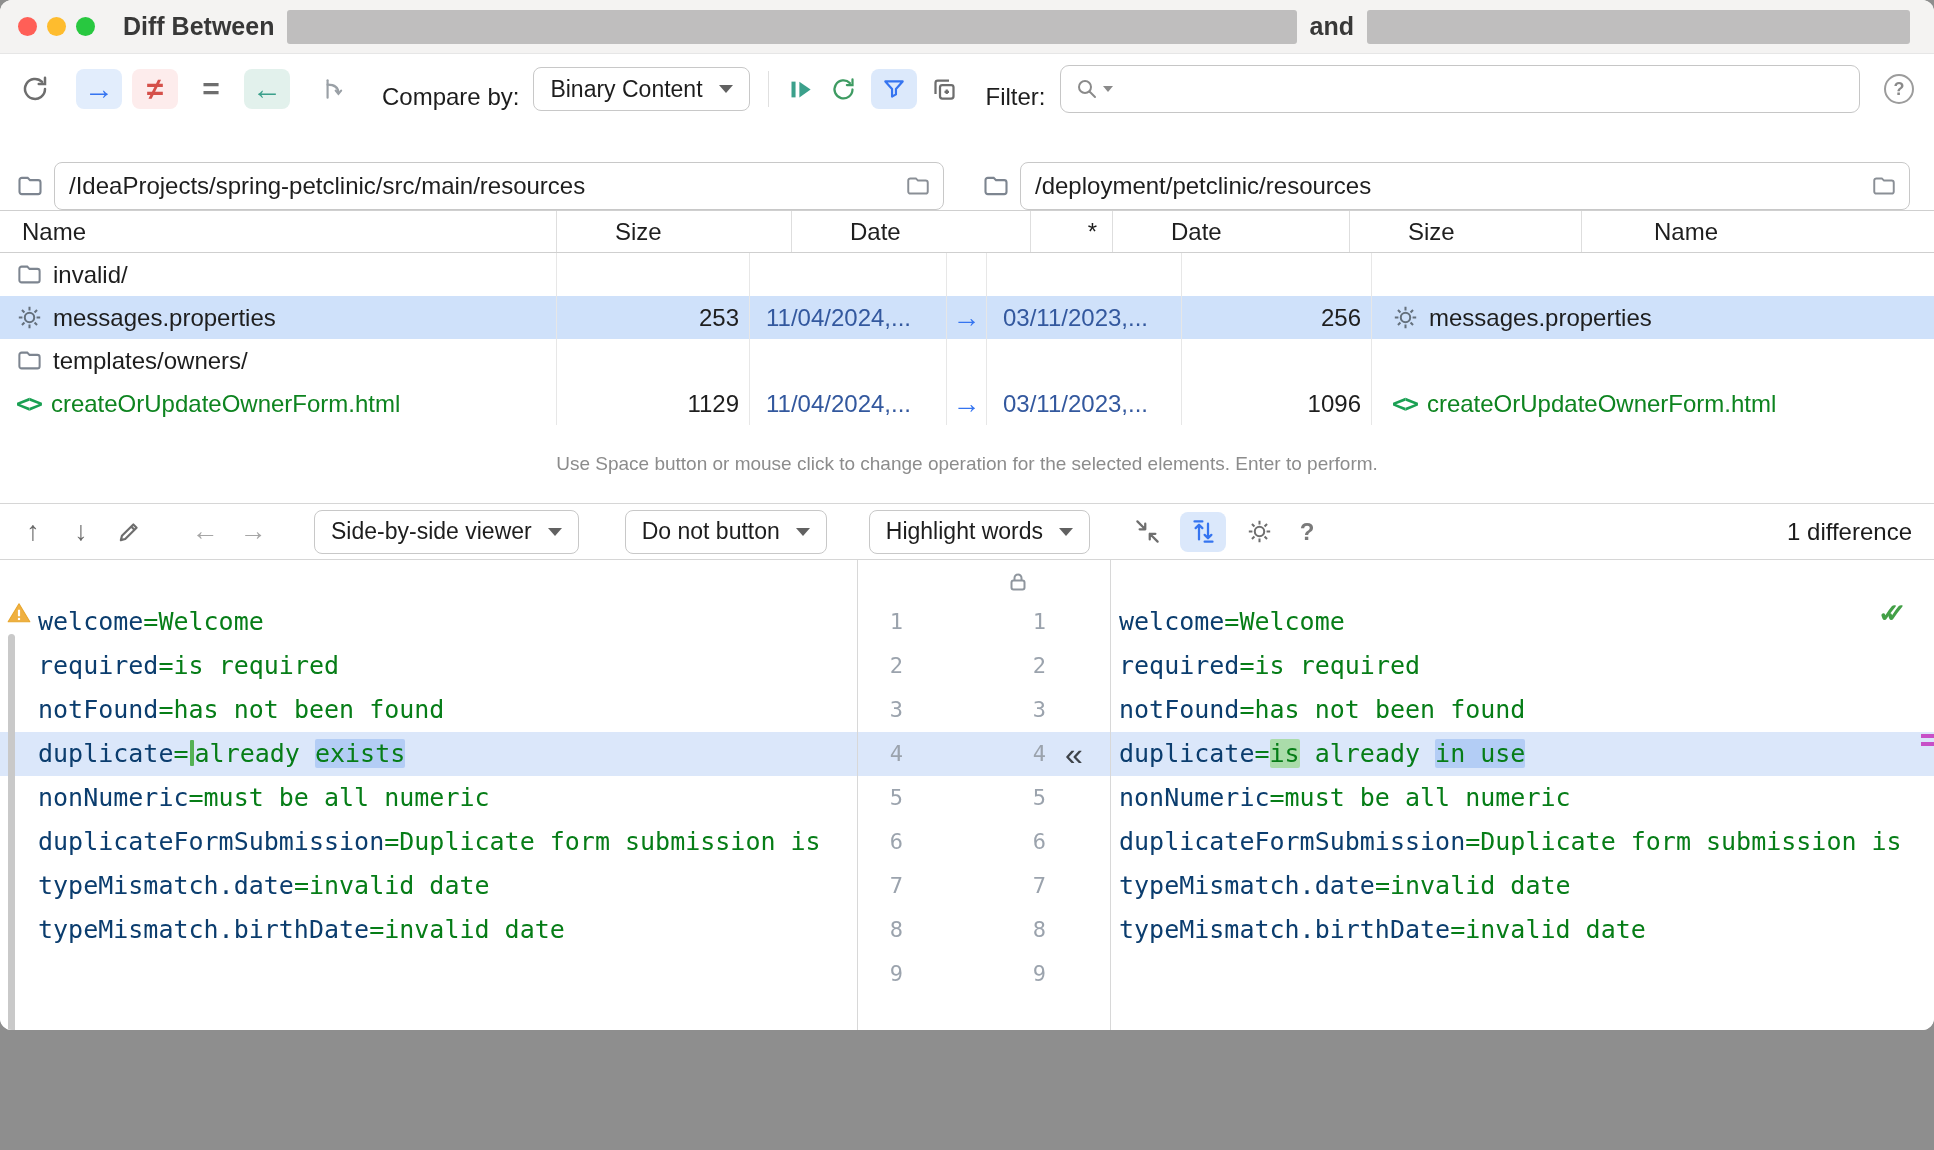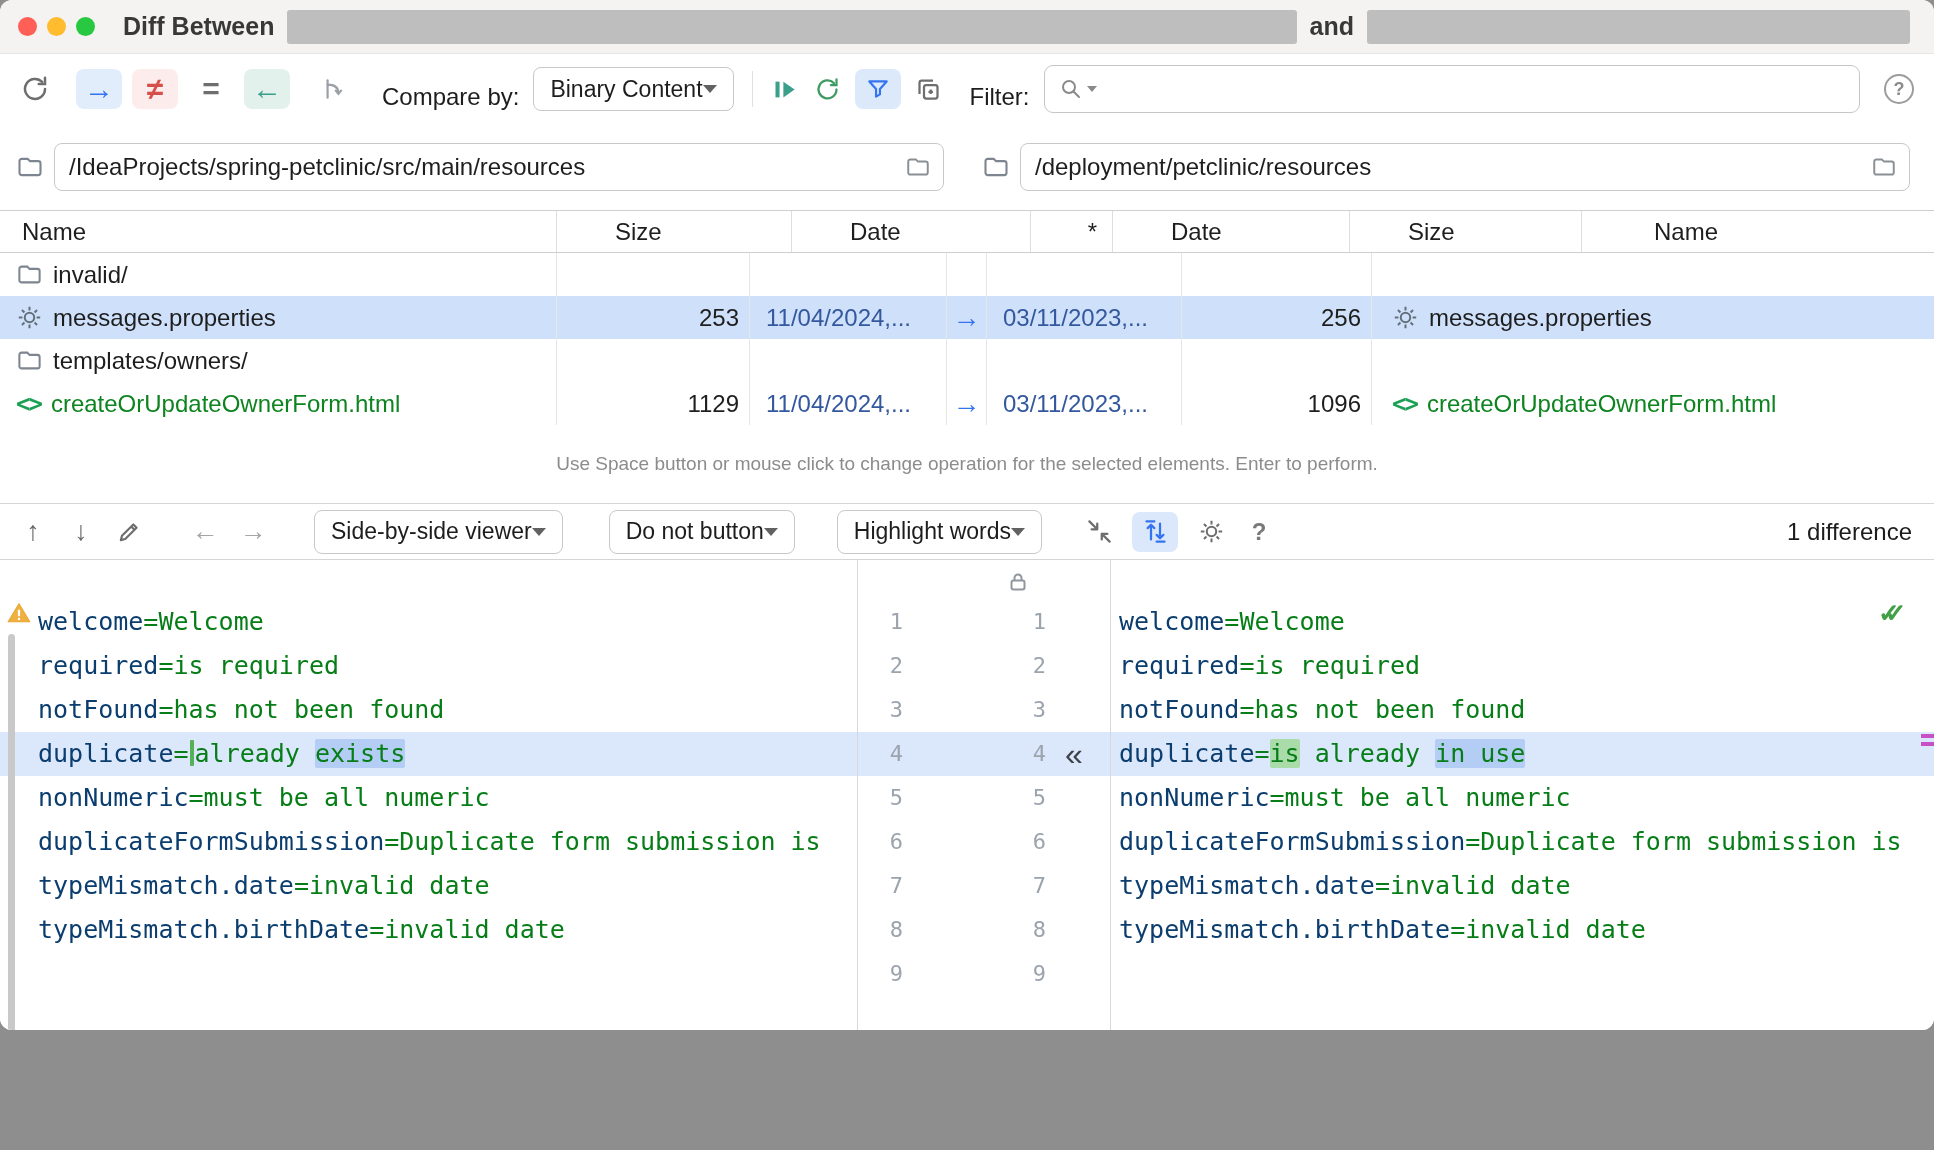--- a/index.html
+++ b/index.html
@@ -24,32 +24,32 @@
   .icon-btn.bgblue{background:#e2edfc;}
   .icon-btn.bgred{background:#fdecec;}
   .icon-btn.bgteal{background:#e2f1ec;}
   .icon-btn.bgsel{background:#dce9fb;}
   .ar{font-size:30px;font-weight:bold;line-height:1;}
   .ar.blue{color:var(--accent-blue);}
   .ar.red{color:var(--neq-red);}
   .ar.teal{color:var(--arrow-teal);}
   .ar.gray{color:#6e6e6e;}
   .tb-label{font-size:24px;color:#1d1d1d;white-space:nowrap;margin-top:16px;}
-  .dropdown{height:44px;border:1px solid #c8c8c8;border-radius:8px;display:inline-flex;align-items:center;padding:0 16px;font-size:23px;color:#1d1d1d;background:#fff;white-space:nowrap;flex:none;}
+  .dropdown{height:44px;border:1px solid #c8c8c8;border-radius:8px;display:inline-flex;align-items:center;padding:0 16px;font-size:23px;color:#1d1d1d;gap:16px;background:#fff;white-space:nowrap;flex:none;}
   .chev{width:0;height:0;border-left:7px solid transparent;border-right:7px solid transparent;border-top:8px solid #616161;}
   .vdiv{width:1px;height:36px;background:#e0e0e0;flex:none;}
   .search{flex:1;height:48px;border:1px solid #c6c6c6;border-radius:9px;display:flex;align-items:center;padding:0 14px;gap:4px;min-width:0;background:#fff;}
   .search input{border:none;outline:none;flex:1;font-size:24px;font-family:inherit;color:#222;min-width:0;background:transparent;}
   .minichev{width:0;height:0;border-left:5px solid transparent;border-right:5px solid transparent;border-top:6px solid #8a8a8a;margin-right:8px;}
   .help-ring{width:30px;height:30px;border-radius:50%;border:2px solid #9c9c9c;color:#8a8a8a;font-size:18px;font-weight:bold;display:flex;align-items:center;justify-content:center;margin-left:24px;flex:none;}
   .gap6{width:6px}.gap10{width:10px}.gap14{width:14px}.gap16{width:16px}.gap18{width:18px}.gap26{width:26px}.gap28{width:28px}.gap30{width:30px}.gap36{width:36px}
   .gapf{flex:none}
 
   
-  .paths{height:86px;display:flex;align-items:center;background:#fff;}
+  .paths{height:86px;display:flex;align-items:flex-end;background:#fff;}
   .pgroup{flex:1;display:flex;align-items:center;gap:10px;min-width:0;}
   .pgroup.left{padding:0 24px 0 16px;}
   .pgroup.right{padding:0 24px 0 14px;}
   .pinput{position:relative;flex:1;height:48px;border:1px solid #c8c8c8;border-radius:8px;display:flex;align-items:center;min-width:0;background:#fff;}
   .pinput input{flex:1;border:0;outline:0;background:transparent;font-size:24px;color:#1e1e1e;padding:0 54px 0 14px;font-family:inherit;min-width:0;}
   .browse{position:absolute;right:12px;top:50%;transform:translateY(-50%);display:flex;}
 
   
   .thead{display:grid;grid-template-columns:557px 193px 197px 40px 195px 190px minmax(0,1fr);height:43px;border-top:1px solid #cfcfcf;border-bottom:1px solid #cfcfcf;font-size:24px;color:#1e1e1e;background:#fff;gap:42px;}
   .th{padding-left:16px;display:flex;align-items:center;border-right:1px solid #dedede;overflow:hidden;}

